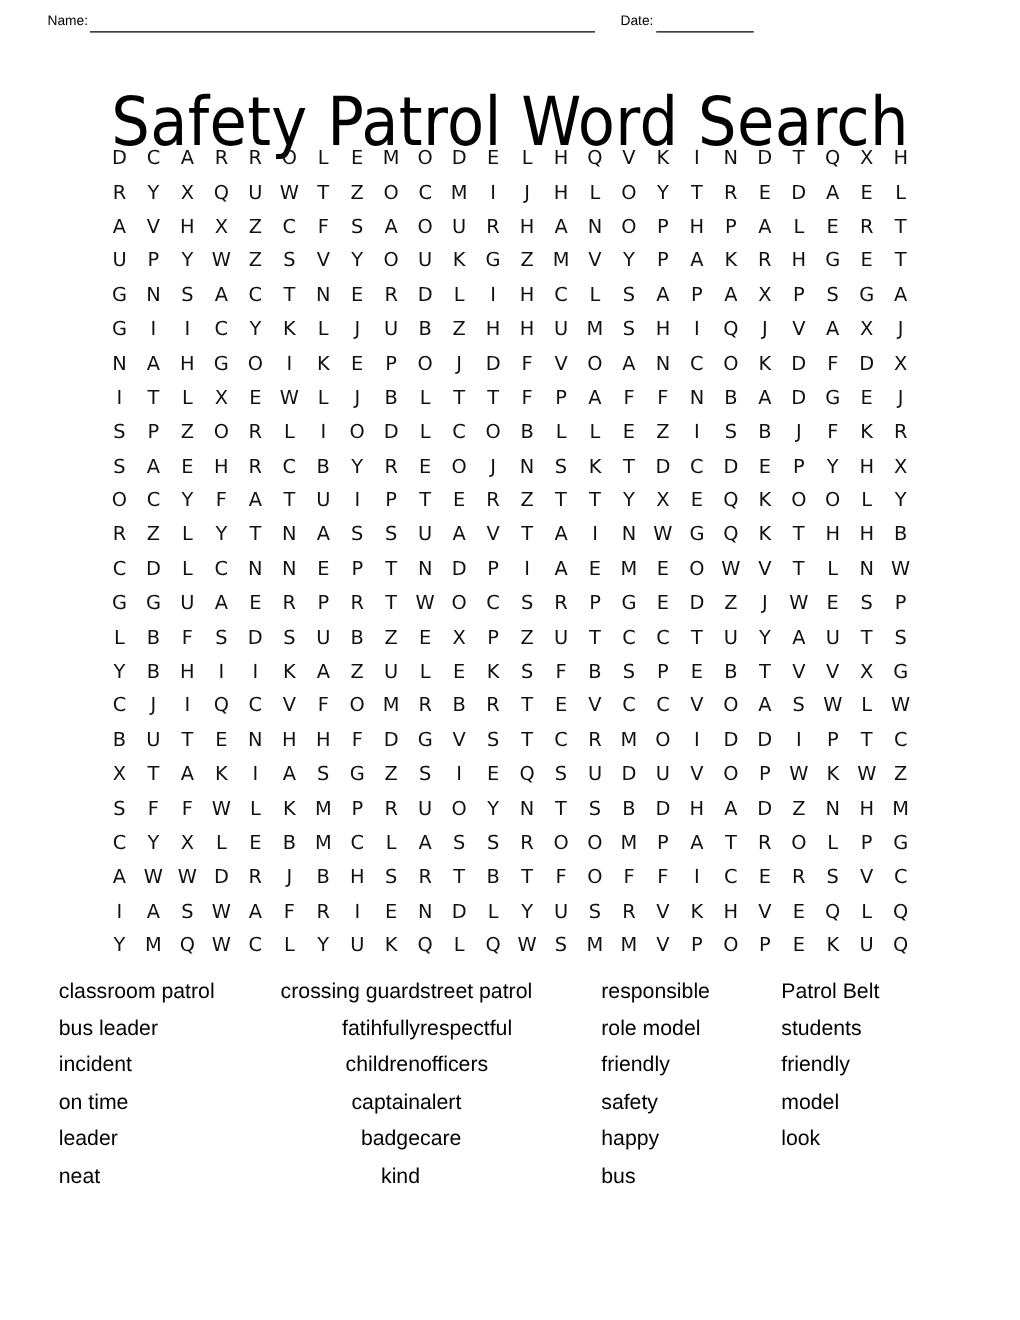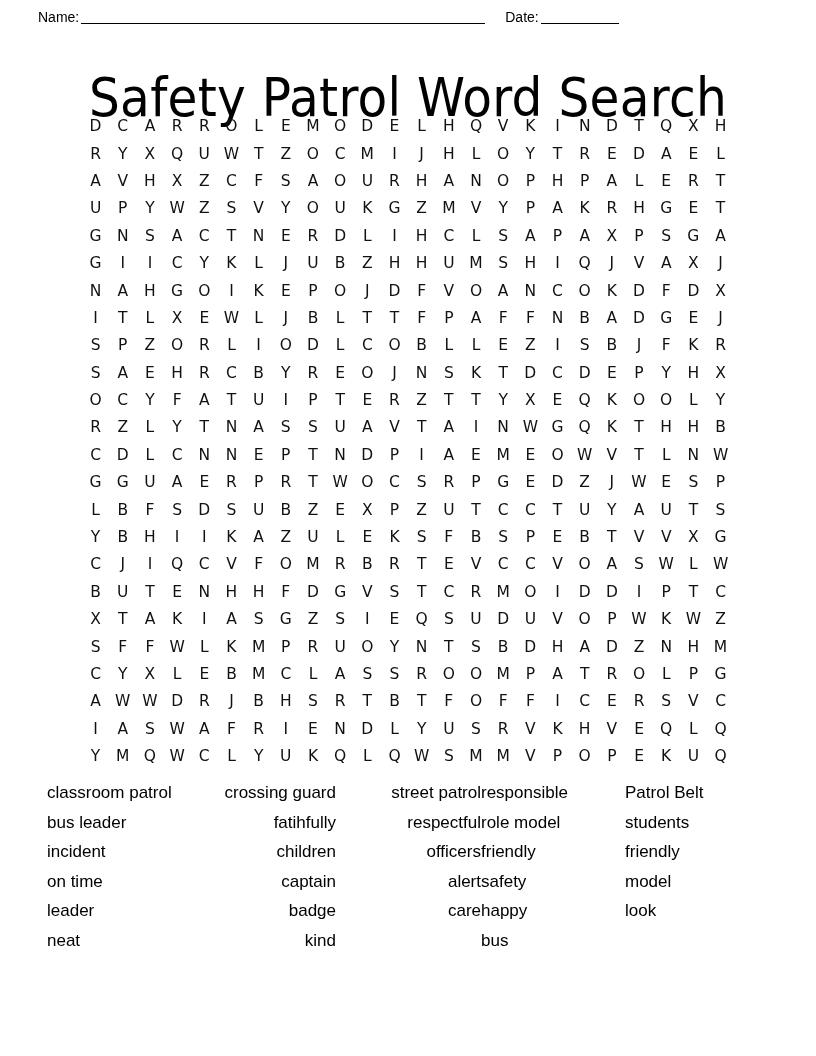--- a/index.html
+++ b/index.html
@@ -24,22 +24,22 @@
     width: 816px;
     height: 26px;
     display: flex;
     align-items: flex-end;
     padding-left: 38px;
     padding-right: 38px;
     box-sizing: border-box;
   }
   .field {
     display: flex;
-    align-items: center;
-    font-size: 14px;
+    align-items: flex-end;
+    font-size: 11px;
     line-height: 18px;
   }
   .field-label {
     white-space: pre;
   }
   .field-rule {
     display: inline-block;
     border-bottom: 1px solid #000;
     height: 12px;
     margin-left: 2px;
@@ -93,21 +93,21 @@
     width: 722px;
     display: flex;
     gap: 0px;
   }
   .word-col {
     display: flex;
     flex-direction: column;
   }
   .word-col-0 { width: 145px; }
   .word-col-1 { width: 144px; align-items: flex-end; }
-  .word-col-2 { width: 145px; text-align: right; }
+  .word-col-2 { width: 145px; }
   .word-col-3 { width: 144px; }
   .word-col-4 { width: 144px; }
   .word-item {
     font-size: 17px;
     line-height: 29.6px;
     height: 29.6px;
     white-space: nowrap;
     font-family: Liberation Sans, sans-serif;
     font-stretch: condensed;
     color: #000;

